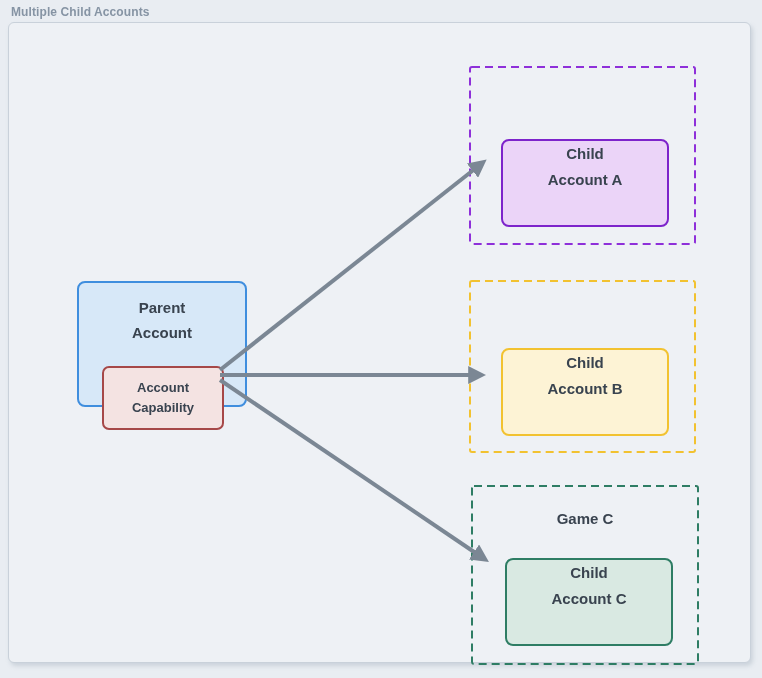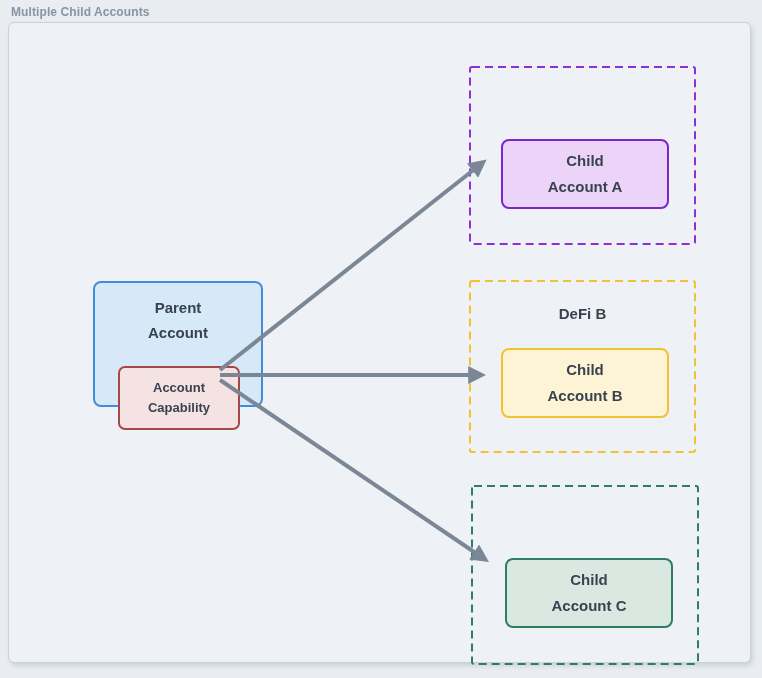--- a/index.html
+++ b/index.html
@@ -19,21 +19,21 @@
   .panel {
     position: absolute; left: 8px; top: 22px;
     width: 743px; height: 641px;
     background: var(--panel-bg);
     border: 1px solid var(--panel-border);
     border-radius: 6px;
     box-shadow: 2px 3px 4px rgba(150,162,178,0.35);
   }
   
   .parent-node {
-    position: absolute; left: 84px; top: 258px;
+    position: absolute; left: 68px; top: 258px;
     width: 170px; height: 126px;
     background: var(--parent-fill);
     border: 2px solid var(--parent-border);
     border-radius: 8px;
   }
   .parent-label {
     display: block;
     margin-top: 12px;
     text-align: center;
     white-space: pre-line;
@@ -59,24 +59,24 @@
   .group-border { position: absolute; left: 0; top: 0; }
   .group-border rect { fill: none; stroke-width: 2; stroke-dasharray: 8 5; }
   .group-label {
     position: absolute; left: 0; right: 0; top: 25px;
     text-align: center;
     font-size: 15px; font-weight: 600;
     color: var(--box-text);
   }
   .child-box {
     position: absolute;
-    width: 168px; height: 70px;
+    width: 168px; height: 88px;
     border-radius: 8px;
     border: 2px solid;
-    display: flex; align-items: center; justify-content: center;
+    display: flex; align-items: flex-start; justify-content: center;
   }
   .child-box-label {
     text-align: center;
     white-space: pre-line;
     font-size: 15px; line-height: 26px; font-weight: 600;
     color: var(--box-text);
   }
   .group-dex  { left: 460px; top: 43px;  width: 227px; height: 179px; }
   .group-dex  .group-border rect { stroke: var(--dex-accent); }
   .group-dex  .child-box { left: 32px; top: 73px; background: var(--dex-fill); border-color: var(--dex-border); }
@@ -119,31 +119,31 @@
     <div class="child-box">
       <span class="child-box-label">Child
 Account A</span>
     </div>
   </div>
 
   <div class="group group-defi">
     <svg class="group-border" width="227" height="173">
       <rect x="1" y="1" width="225" height="171" rx="2"></rect>
     </svg>
-    <div class="group-label">DeFi B</div>
     <div class="child-box">
       <span class="child-box-label">Child
 Account B</span>
     </div>
   </div>
 
   <div class="group group-game">
     <svg class="group-border" width="228" height="180">
       <rect x="1" y="1" width="226" height="178" rx="2"></rect>
     </svg>
+    <div class="group-label">Game C</div>
     <div class="child-box">
       <span class="child-box-label">Child
 Account C</span>
     </div>
   </div>
 
 </div>
 
 <svg class="arrows-layer" viewBox="0 0 762 678">
   <defs>

